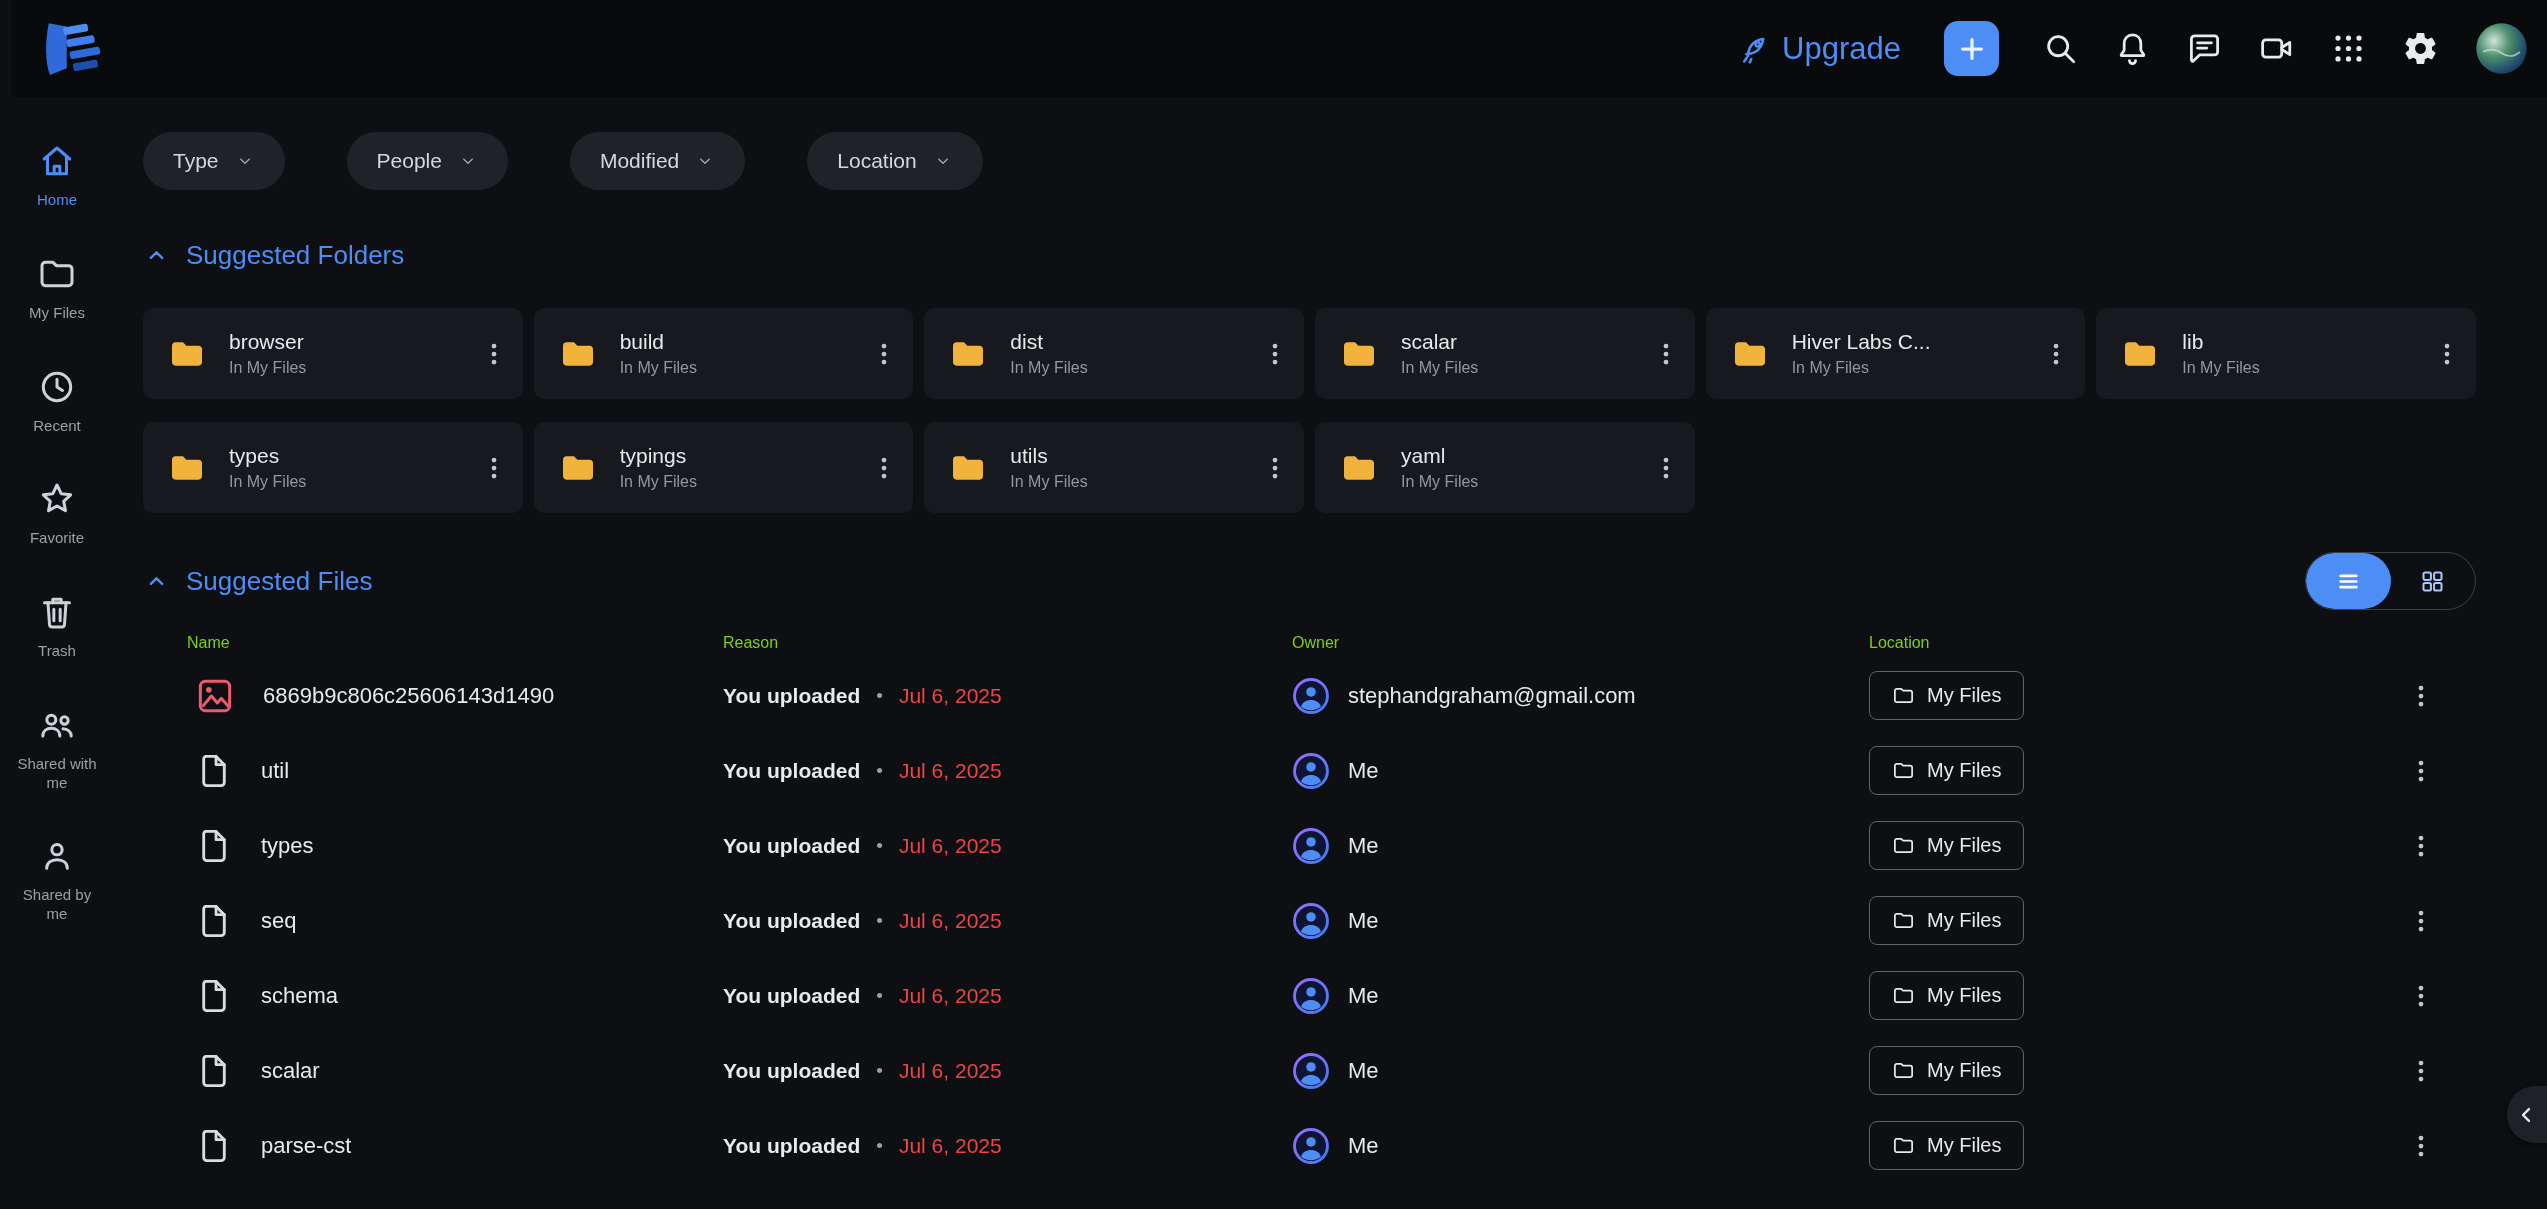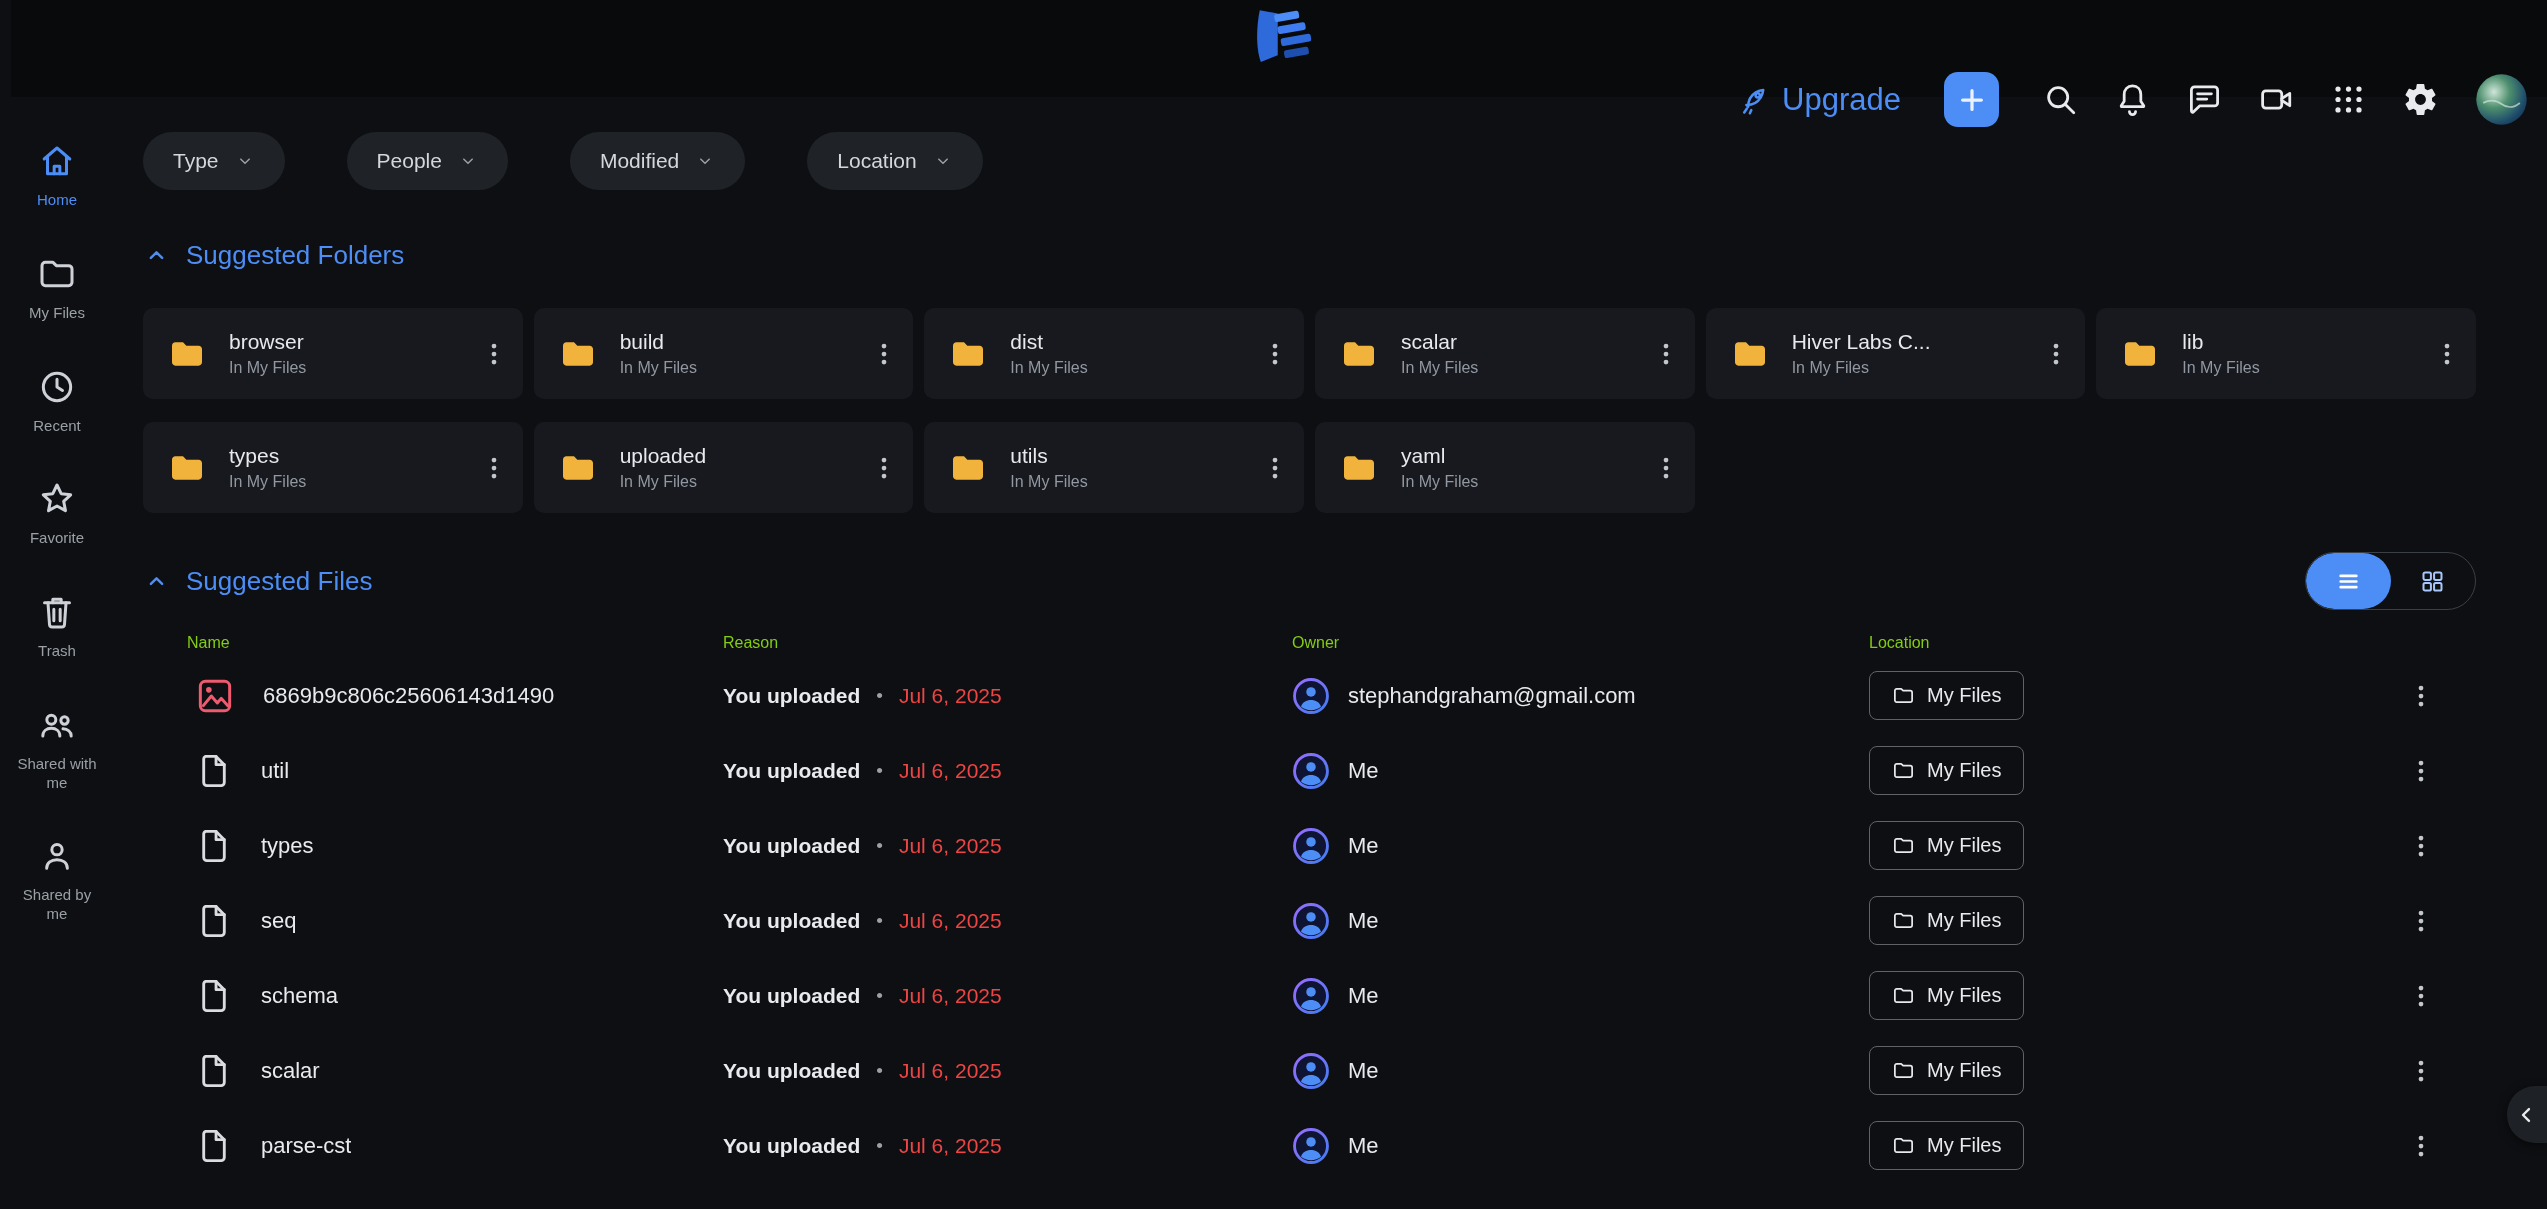--- a/index.html
+++ b/index.html
@@ -13,21 +13,20 @@
     overflow:hidden;
   }
   svg.s { fill:none; stroke:currentColor; stroke-width:1.8; stroke-linecap:round; stroke-linejoin:round; }
 
   
   .topbar {
     position:absolute; top:0; left:11px; right:0; height:97px;
     background:#090a0c;
     display:flex; align-items:center;
     padding:0 18px 0 20px;
-    flex-direction:column;
   }
   .logo { width:76px; height:76px; display:flex; align-items:center; justify-content:center; }
   .tb-right { margin-left:auto; display:flex; align-items:center; gap:35px; }
   .upgrade { display:flex; align-items:center; gap:10px; color:#4c8df6; font-size:31px; cursor:pointer; }
   .upgrade .ic { width:34px; height:34px; }
   .plus-btn {
     width:55px; height:55px; border-radius:14px; background:#4c8df6;
     display:flex; align-items:center; justify-content:center; cursor:pointer; border:none; margin:0 8px;
   }
   .plus-btn .ic { width:30px; height:30px; color:#eaf1ff; }
@@ -502,21 +501,21 @@
           <svg>
             <use href="#i-dots"></use>
           </svg>
         </span>
     </div>
     <div class="fcard">
       <svg class="fic">
           <use href="#i-folder-fill"></use>
         </svg>
       <div class="fmeta">
-        <div class="fname">uploaded</div>
+        <div class="fname">typings</div>
         <div class="fsub">In My Files</div>
       </div>
       <span class="dots-btn">
           <svg>
             <use href="#i-dots"></use>
           </svg>
         </span>
     </div>
     <div class="fcard">
       <svg class="fic">

